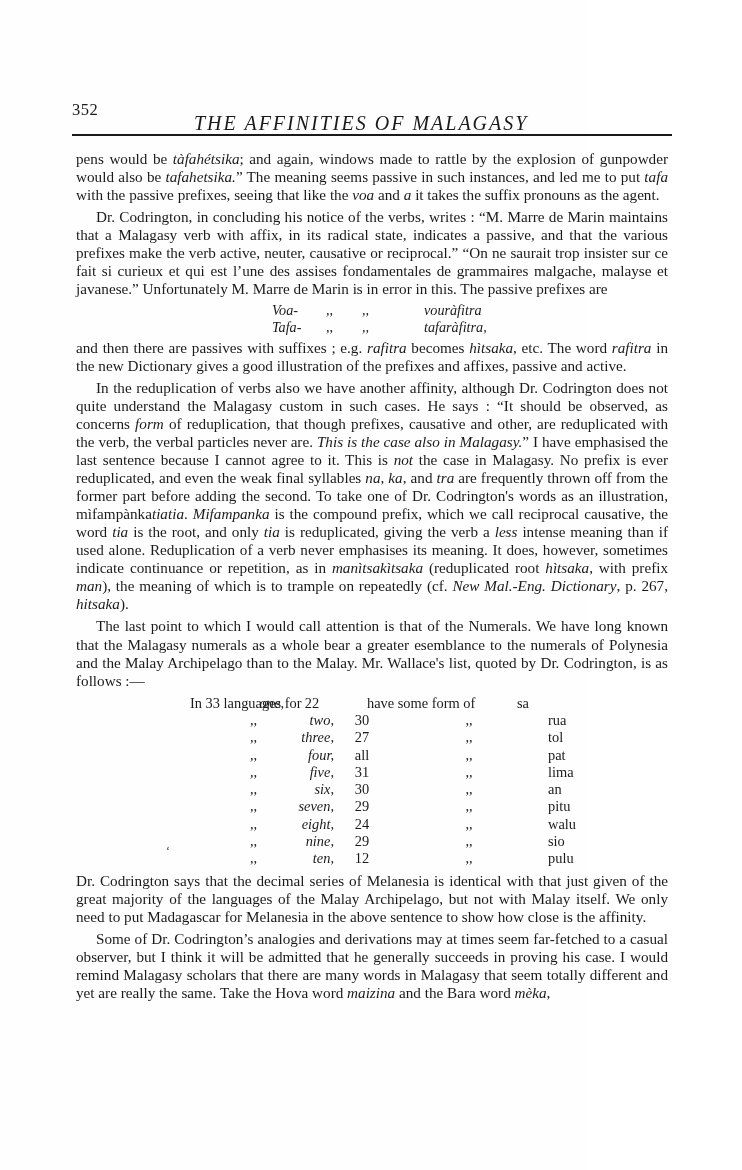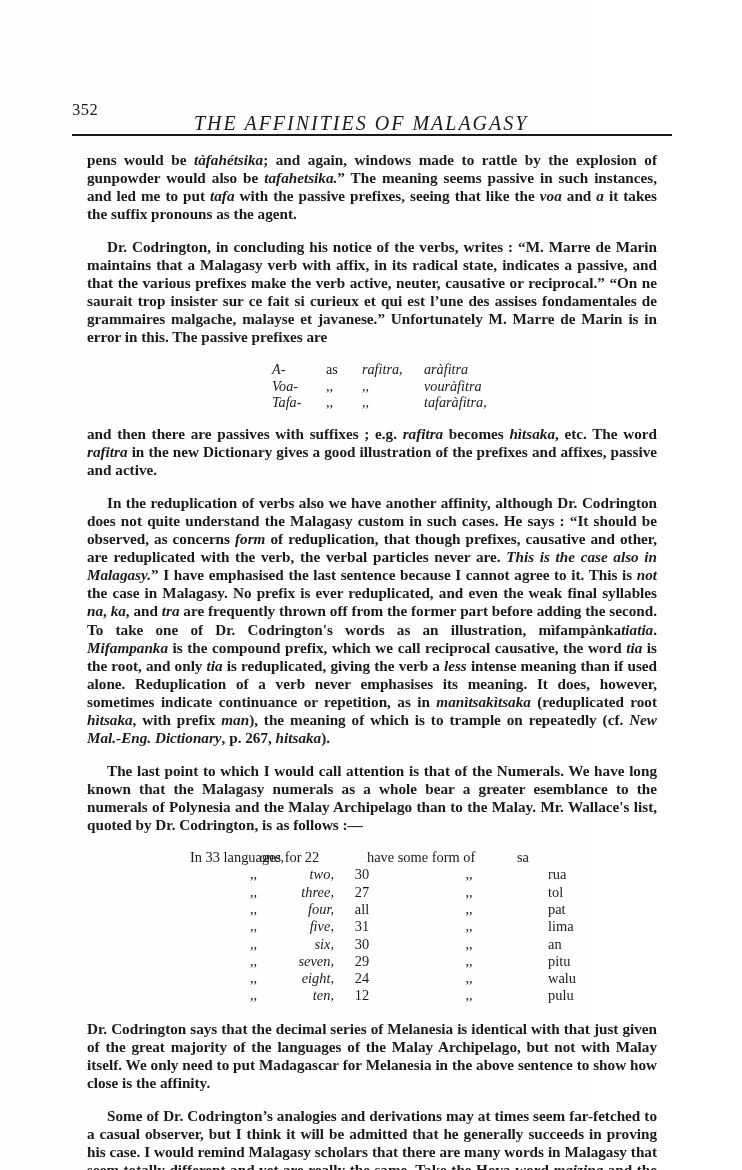--- a/index.html
+++ b/index.html
@@ -65,22 +65,21 @@
   .body-text {
     margin-top: 14px;
     font-size: 15.2px;
     line-height: 18.05px;
     text-align: justify;
     text-justify: inter-word;
     -webkit-hyphens: none;
     hyphens: none;
   }
   p {
-    margin: 15px;
-    font-weight: bold;
+    margin: 4px;
   }
   p.ind { text-indent: 20px; }
   p.noind { text-indent: 0; }
   i, .it { font-style: italic; }
 
   
   .prefix-block {
     margin: 2px 0 2px 0;
     font-size: 14.2px;
     line-height: 16.2px;
@@ -140,40 +139,40 @@
       <div class="rule"></div>
     </div>
 
     <div class="body-text">
 
       <p class="noind"><span>pens would be </span><i>tàfahétsika</i><span>; and again, windows made to rattle by the explosion of gunpowder would also be </span><i>tafahetsika.</i><span>” The meaning seems passive in such instances, and led me to put </span><i>tafa</i><span> with the passive prefixes, seeing that like the </span><i>voa</i><span> and </span><i>a</i><span> it takes the suffix pronouns as the agent.</span></p>
 
       <p class="ind">Dr. Codrington, in concluding his notice of the verbs, writes : “M. Marre de Marin maintains that a Malagasy verb with affix, in its radical state, indicates a passive, and that the various prefixes make the verb active, neuter, causative or reciprocal.” “On ne saurait trop insister sur ce fait si curieux et qui est l’une des assises fondamentales de grammaires malgache, malayse et javanese.” Unfortunately M. Marre de Marin is in error in this. The passive prefixes are</p>
 
       <div class="prefix-block">
-        <span class="prefix-row"><span class="prefix-indent"></span><span class="pf-c1">A-</span><span class="pf-c2">as</span><span class="pf-c3">rafitra,</span><span class="pf-c4">aràfitra</span></span>
         <span class="prefix-row"><span class="prefix-indent"></span><span class="pf-c1">Voa-</span><span class="pf-c2">,,</span><span class="pf-c3">,,</span><span class="pf-c4">vouràfitra</span></span>
         <span class="prefix-row"><span class="prefix-indent"></span><span class="pf-c1">Tafa-</span><span class="pf-c2">,,</span><span class="pf-c3">,,</span><span class="pf-c4">tafaràfitra,</span></span>
       </div>
 
       <p class="noind"><span>and then there are passives with suffixes ; e.g. </span><i>rafitra</i><span> becomes </span><i>hìtsaka</i><span>, etc. The word </span><i>rafitra</i><span> in the new Dictionary gives a good illustration of the prefixes and affixes, passive and active.</span></p>
 
       <p class="ind"><span>In the reduplication of verbs also we have another affinity, although Dr. Codrington does not quite understand the Malagasy custom in such cases. He says : “It should be observed, as concerns </span><i>form</i><span> of reduplication, that though prefixes, causative and other, are reduplicated with the verb, the verbal particles never are. </span><i>This is the case also in Malagasy.</i><span>” I have emphasised the last sentence because I cannot agree to it. This is </span><i>not</i><span> the case in Malagasy. No prefix is ever reduplicated, and even the weak final syllables </span><i>na</i><span>, </span><i>ka</i><span>, and </span><i>tra</i><span> are frequently thrown off from the former part before adding the second. To take one of Dr. Codrington's words as an illustration, mìfampànka</span><i>tiatia</i><span>. </span><i>Mifampanka</i><span> is the compound prefix, which we call reciprocal causative, the word </span><i>tia</i><span> is the root, and only </span><i>tia</i><span> is reduplicated, giving the verb a </span><i>less</i><span> intense meaning than if used alone. Reduplication of a verb never emphasises its meaning. It does, however, sometimes indicate continuance or repetition, as in </span><i>manìtsakìtsaka</i><span> (reduplicated root </span><i>hìtsaka</i><span>, with prefix </span><i>man</i><span>), the meaning of which is to trample on repeatedly (cf. </span><i>New Mal.-Eng. Dictionary</i><span>, p. 267, </span><i>hitsaka</i><span>).</span></p>
 
       <p class="ind">The last point to which I would call attention is that of the Numerals. We have long known that the Malagasy numerals as a whole bear a greater esemblance to the numerals of Polynesia and the Malay Archipelago than to the Malay. Mr. Wallace's list, quoted by Dr. Codrington, is as follows :—</p>
 
       <div class="num-block">
         <span class="num-row"><span class="nm-lead">In 33 languages for</span><span class="nm-word">one,</span><span class="nm-count">22</span><span class="nm-have">have some form of</span><span class="nm-malay">sa</span></span>
         <span class="num-row"><span class="nm-dit1">,,</span><span class="nm-word">two,</span><span class="nm-count">30</span><span class="nm-dit2">,,</span><span class="nm-malay">rua</span></span>
         <span class="num-row"><span class="nm-dit1">,,</span><span class="nm-word">three,</span><span class="nm-count">27</span><span class="nm-dit2">,,</span><span class="nm-malay">tol</span></span>
         <span class="num-row"><span class="nm-dit1">,,</span><span class="nm-word">four,</span><span class="nm-count">all</span><span class="nm-dit2">,,</span><span class="nm-malay">pat</span></span>
         <span class="num-row"><span class="nm-dit1">,,</span><span class="nm-word">five,</span><span class="nm-count">31</span><span class="nm-dit2">,,</span><span class="nm-malay">lima</span></span>
         <span class="num-row"><span class="nm-dit1">,,</span><span class="nm-word">six,</span><span class="nm-count">30</span><span class="nm-dit2">,,</span><span class="nm-malay">an</span></span>
         <span class="num-row"><span class="nm-dit1">,,</span><span class="nm-word">seven,</span><span class="nm-count">29</span><span class="nm-dit2">,,</span><span class="nm-malay">pitu</span></span>
         <span class="num-row"><span class="nm-dit1">,,</span><span class="nm-word">eight,</span><span class="nm-count">24</span><span class="nm-dit2">,,</span><span class="nm-malay">walu</span></span>
+        <span class="num-row"><span class="nm-dit1"><span class="stray-tick"></span><span>,,</span></span><span class="nm-word">nine,</span><span class="nm-count">29</span><span class="nm-dit2">,,</span><span class="nm-malay">sio</span></span>
         <span class="num-row"><span class="nm-dit1">,,</span><span class="nm-word">ten,</span><span class="nm-count">12</span><span class="nm-dit2">,,</span><span class="nm-malay">pulu</span></span>
       </div>
 
       <p class="noind">Dr. Codrington says that the decimal series of Melanesia is identical with that just given of the great majority of the languages of the Malay Archipelago, but not with Malay itself. We only need to put Madagascar for Melanesia in the above sentence to show how close is the affinity.</p>
 
       <p class="ind"><span>Some of Dr. Codrington’s analogies and derivations may at times seem far-fetched to a casual observer, but I think it will be admitted that he generally succeeds in proving his case. I would remind Malagasy scholars that there are many words in Malagasy that seem totally different and yet are really the same. Take the Hova word </span><i>maizina</i><span> and the Bara word </span><i>mèka</i><span>,</span></p>
 
     </div>
   </div>
 </div>

